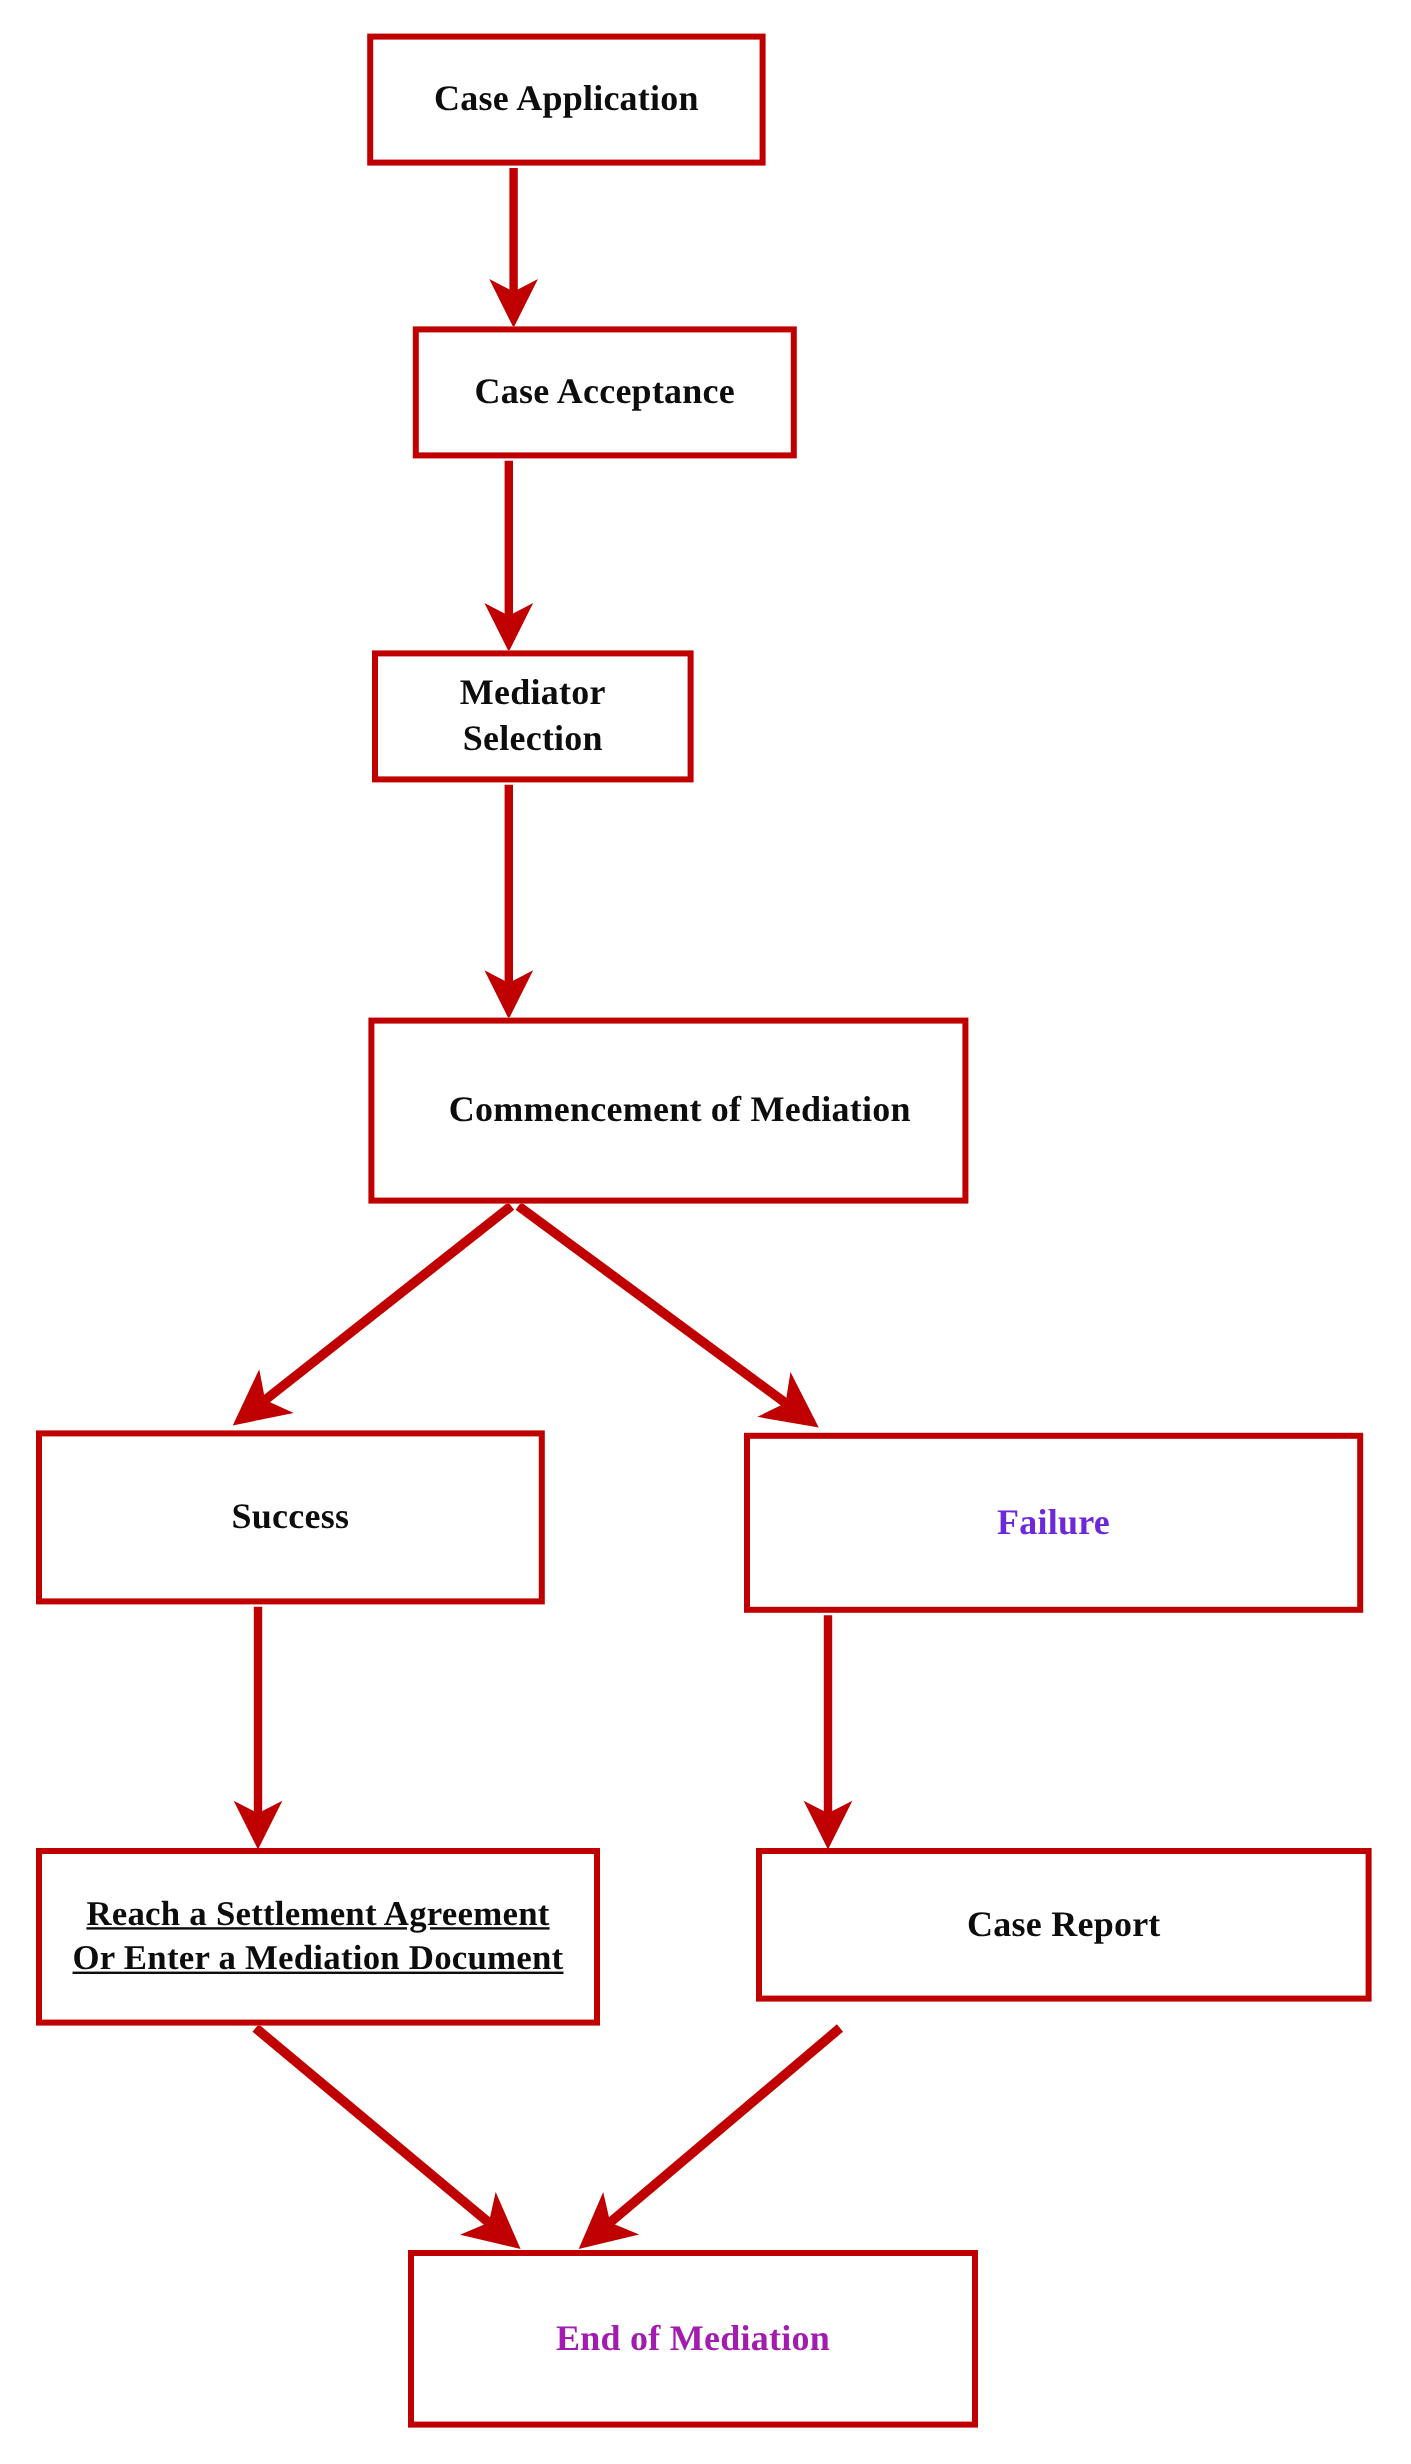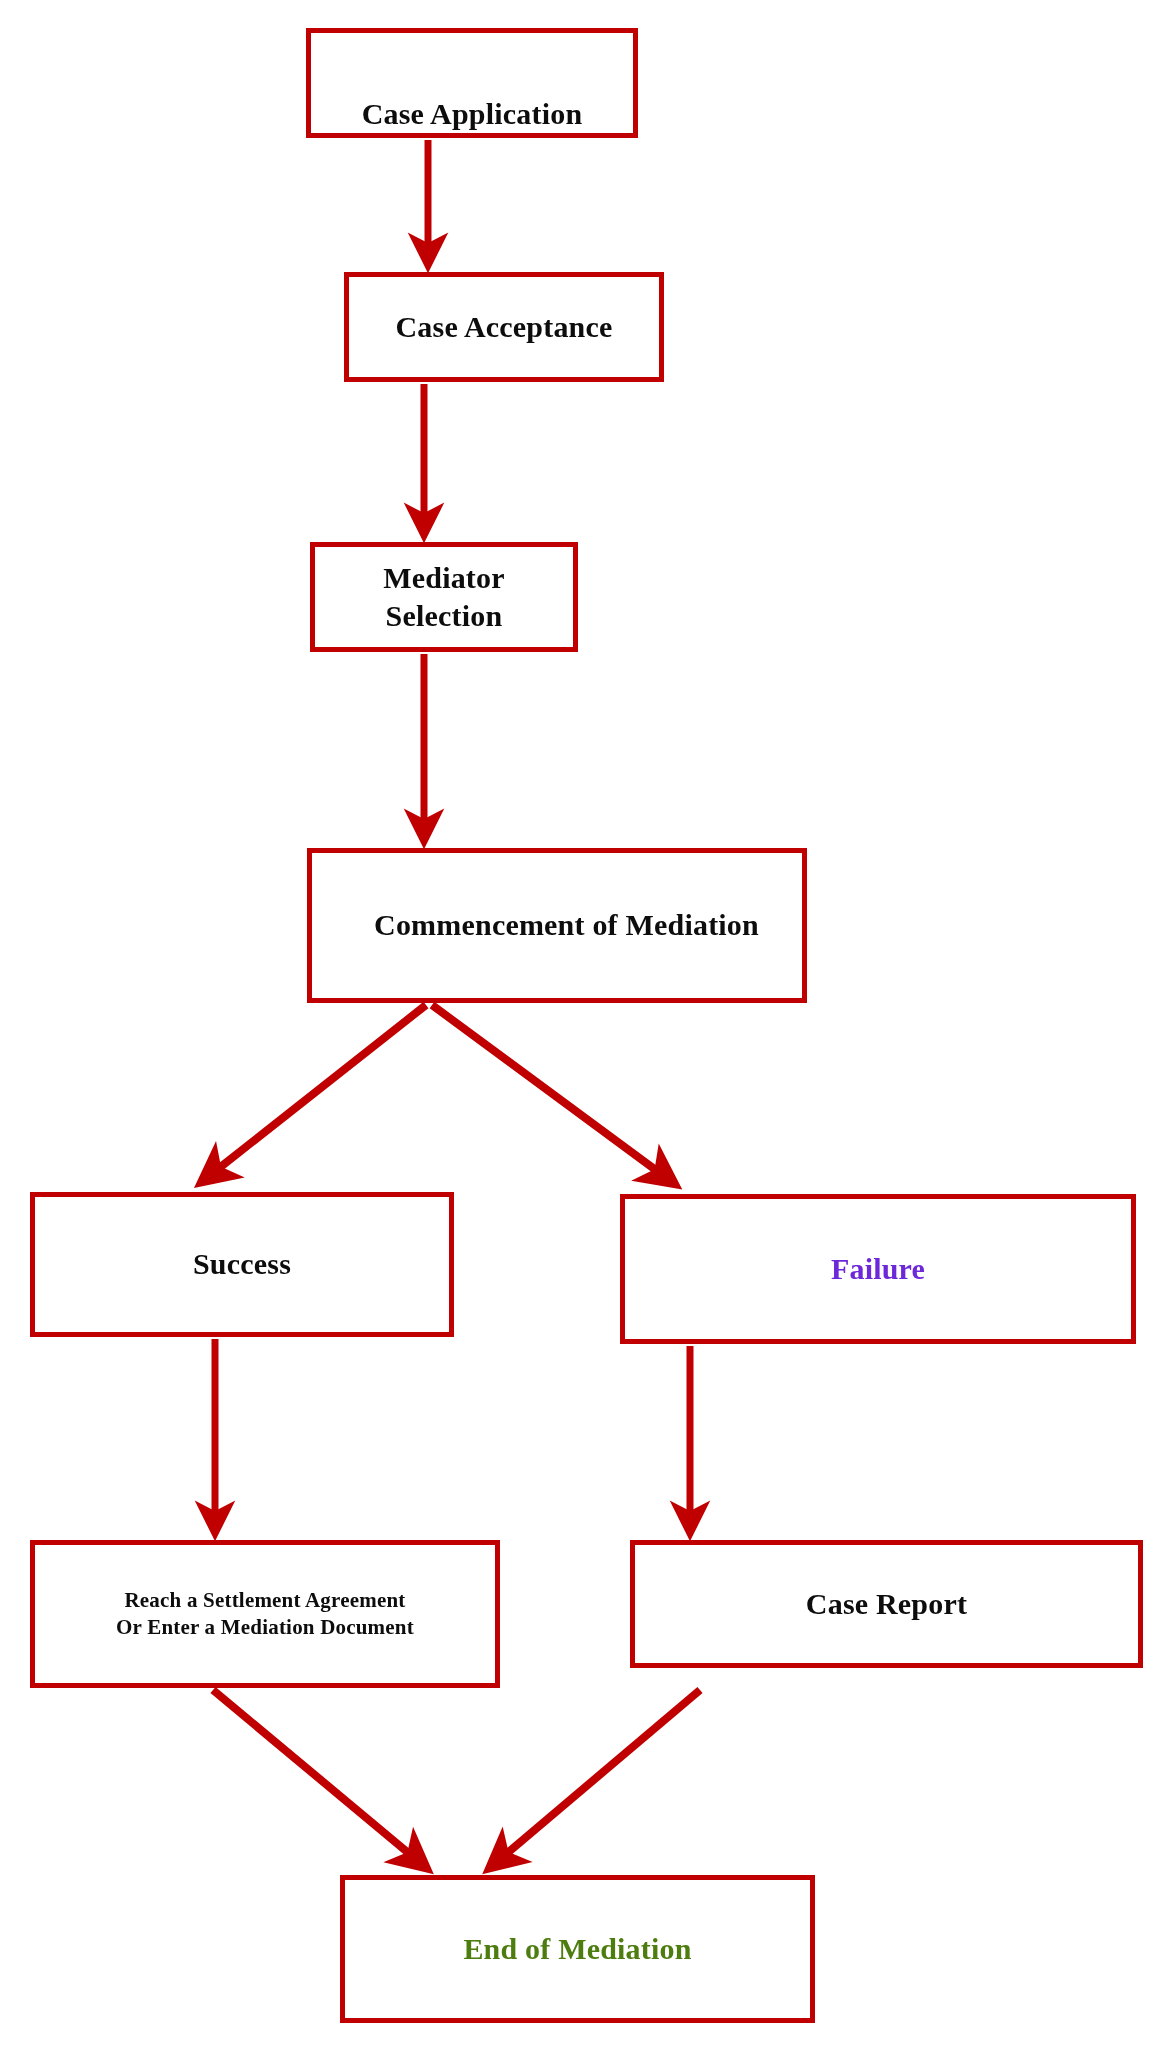--- a/index.html
+++ b/index.html
@@ -29,21 +29,21 @@
   .node .label {
     font-weight: bold;
     color: #0d0d0d;
     line-height: 1.28;
     letter-spacing: 0.2px;
     text-shadow: 1px 1px 0 rgba(255,255,255,0.85);
     padding: 0 8px;
     white-space: pre-line;
   }
   .fs-lg { font-size: 30px; }
-  .fs-sm { font-size: 21px; }
+  .fs-sm { font-size: 29px; text-decoration: underline; }
   svg.edges {
     position: absolute;
     left: 0;
     top: 0;
     width: 1176px;
     height: 2053px;
     z-index: 1;
     pointer-events: none;
   }
 </style>
@@ -72,21 +72,21 @@
     <line x1="215" y1="1339" x2="215" y2="1530" stroke="#C00000" stroke-width="7" marker-end="url(#arrowhead)"></line>
 
     <line x1="690" y1="1346" x2="690" y2="1530" stroke="#C00000" stroke-width="7" marker-end="url(#arrowhead)"></line>
 
     <line x1="213" y1="1690" x2="424" y2="1866" stroke="#C00000" stroke-width="8" marker-end="url(#arrowhead)"></line>
 
     <line x1="700" y1="1690" x2="492" y2="1866" stroke="#C00000" stroke-width="8" marker-end="url(#arrowhead)"></line>
   </svg>
 
   <div id="nodes-layer">
-      <div class="node" style="left: 306px; top: 28px; width: 332px; height: 110px; border-color: rgb(192, 0, 0); align-items: flex-end;">
+      <div class="node" style="left: 306px; top: 28px; width: 332px; height: 110px; border-color: rgb(192, 0, 0);">
         <div class="label fs-lg" style="color: rgb(13, 13, 13);">Case Application</div>
       </div>
       <div class="node" style="left: 313px; top: 272px; width: 320px; height: 110px; border-color: rgb(192, 0, 0); margin-left: 31px;">
         <div class="label fs-lg" style="color: rgb(13, 13, 13);">Case Acceptance</div>
       </div>
       <div class="node" style="left: 310px; top: 542px; width: 268px; height: 110px; border-color: rgb(192, 0, 0);">
         <div class="label fs-lg" style="color: rgb(13, 13, 13);">Mediator Selection</div>
       </div>
       <div class="node" style="left: 307px; top: 848px; width: 500px; height: 155px; border-color: rgb(192, 0, 0); padding-left: 19px;">
         <div class="label fs-lg" style="color: rgb(13, 13, 13);">Commencement of Mediation</div>
@@ -98,16 +98,16 @@
         <div class="label fs-lg" style="color: #6d28d9;">Failure</div>
       </div>
       <div class="node" style="left: 30px; top: 1540px; width: 470px; height: 148px; border-color: rgb(192, 0, 0);">
         <div class="label fs-sm" style="color: rgb(13, 13, 13);">Reach a Settlement Agreement
 Or Enter a Mediation Document</div>
       </div>
       <div class="node" style="left: 630px; top: 1540px; width: 513px; height: 128px; border-color: rgb(192, 0, 0);">
         <div class="label fs-lg" style="color: rgb(13, 13, 13);">Case Report</div>
       </div>
       <div class="node" style="left: 340px; top: 1875px; width: 475px; height: 148px; border-color: rgb(192, 0, 0);">
-        <div class="label fs-lg" style="color: #4d7c0f;">End of Mediation</div>
+        <div class="label fs-lg" style="color: #a21caf;">End of Mediation</div>
       </div>
     </div>
 </div>
 
 </body></html>

